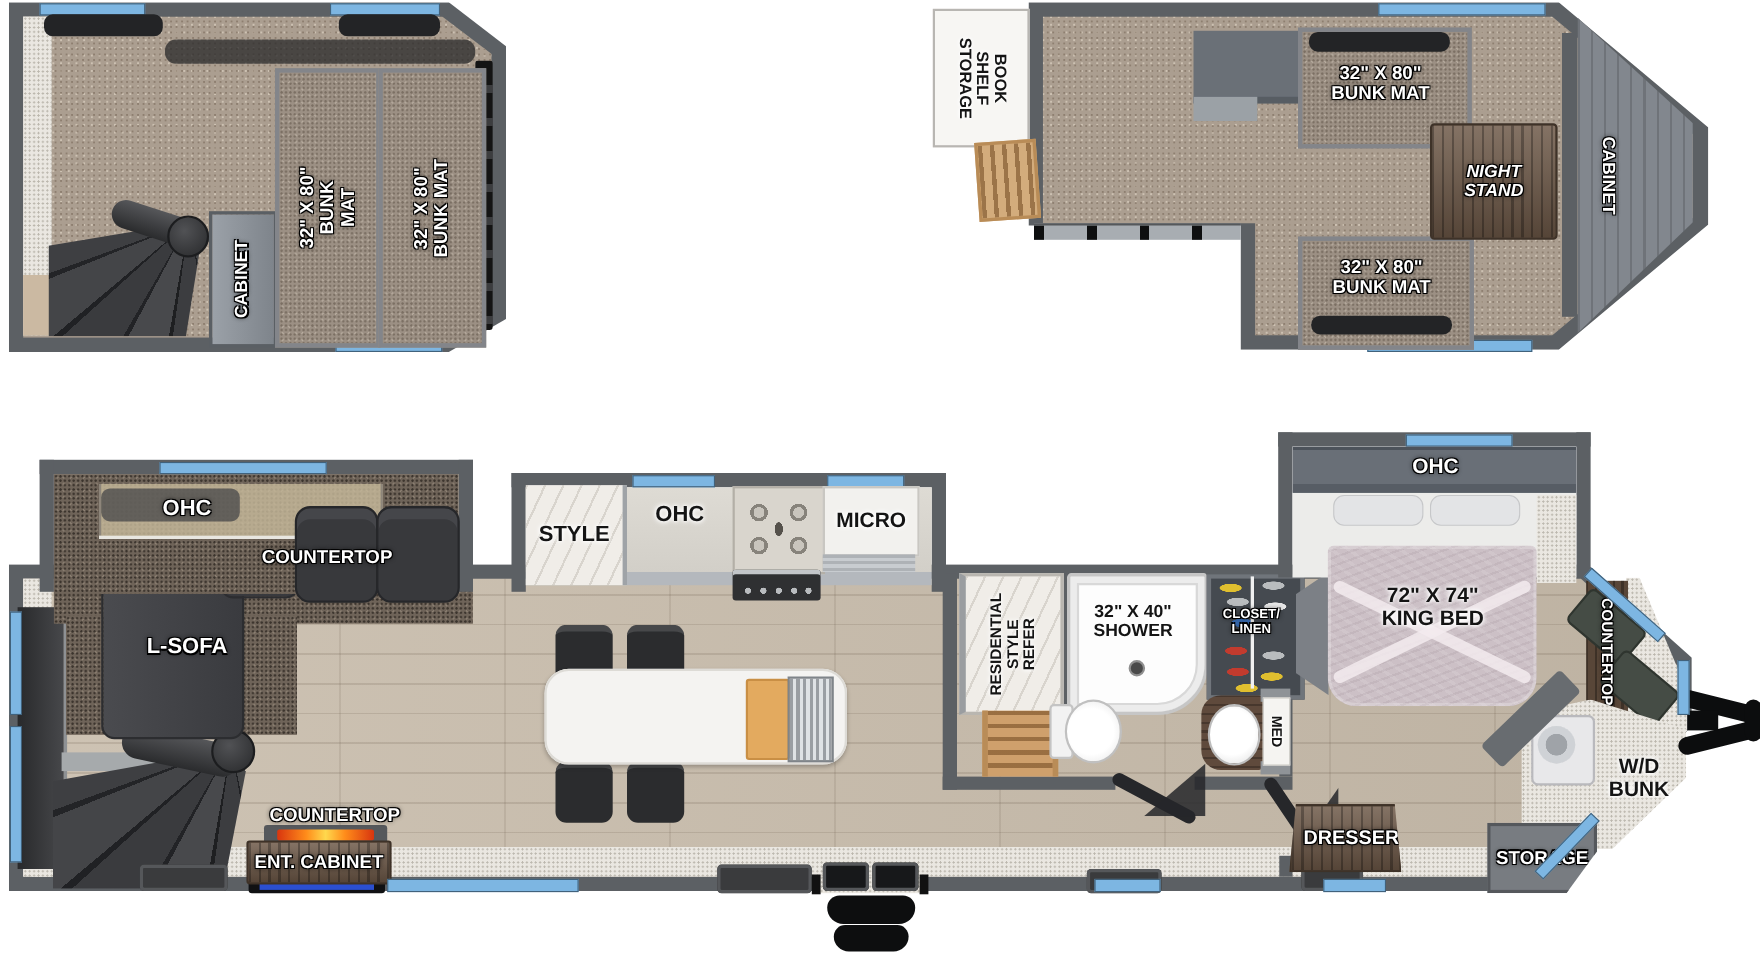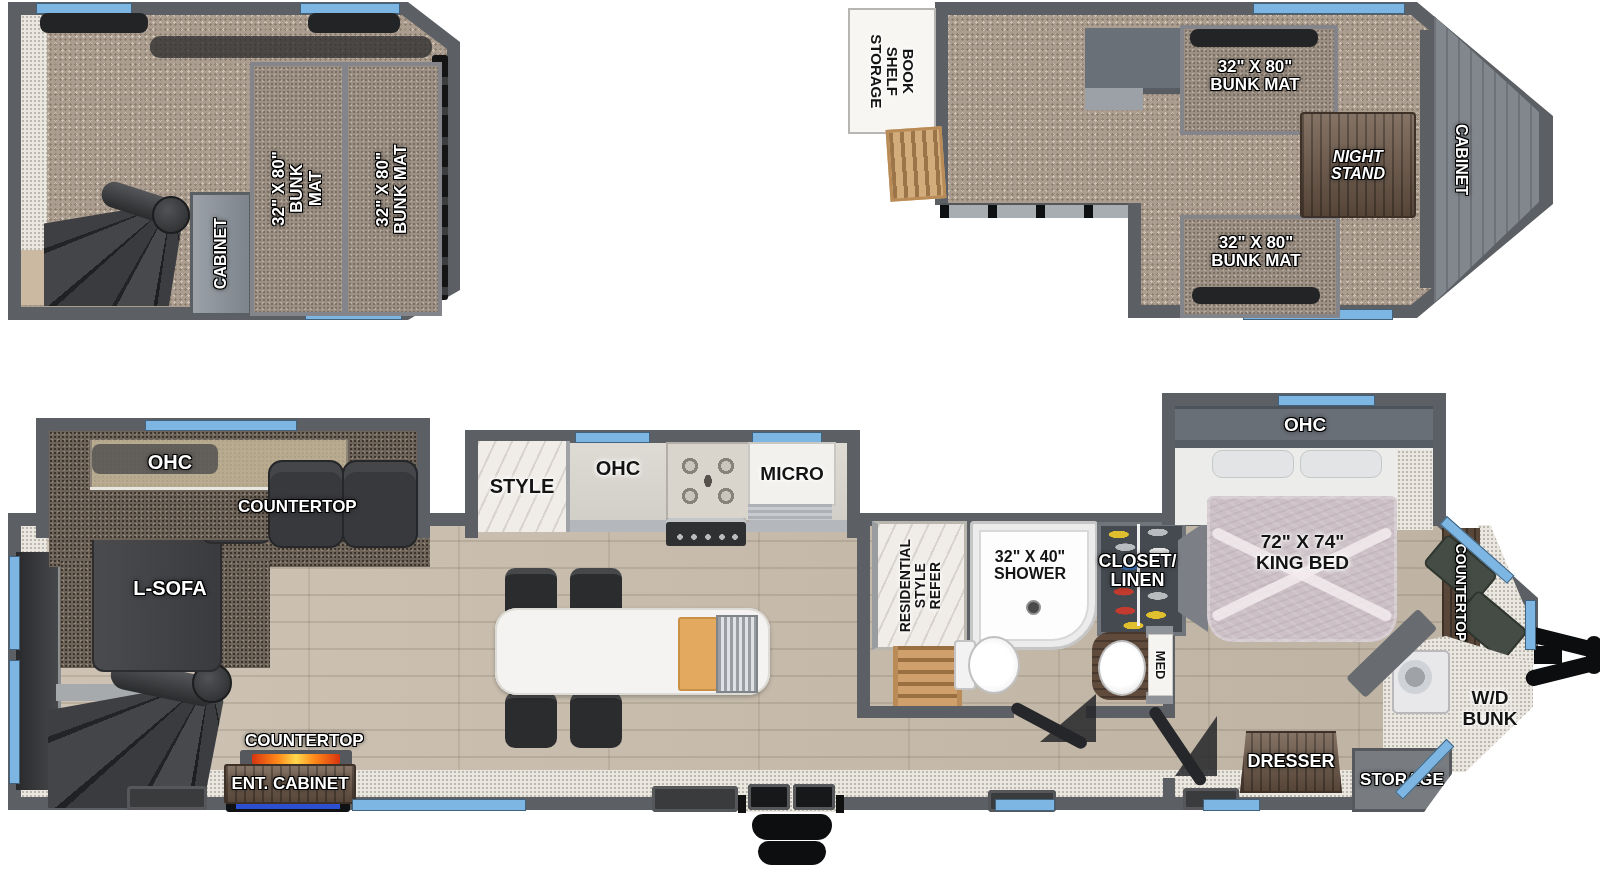--- a/index.html
+++ b/index.html
@@ -225,21 +225,21 @@
   <div class="abs" style="left:1146px;top:692px;width:27px;height:12px;background:#8f9397;"></div>
   <div class="abs v cw" style="left:1148px;top:634px;width:23px;height:60px;background:#f5f4f1;border:1px solid #c9c7c2;">
     <span class="lblB" style="font-size:13px;">MED</span>
   </div>
 
   <div class="abs" style="left:1012px;top:700px;width:84px;height:12px;background:#26272a;border-radius:6px;transform:rotate(28deg);transform-origin:left center;"></div>
   <div class="abs" style="left:1040px;top:694px;width:56px;height:48px;background:#26272a;clip-path:polygon(100% 0,100% 100%,0 100%);opacity:.85;"></div>
   <div class="abs" style="left:1152px;top:702px;width:92px;height:12px;background:#26272a;border-radius:6px;transform:rotate(56deg);transform-origin:left center;"></div>
   <div class="abs" style="left:1175px;top:716px;width:42px;height:60px;background:#26272a;clip-path:polygon(0 100%,100% 0,100% 100%);opacity:.85;"></div>
 
-  <div class="abs woodgrain v" style="left:1240px;top:731px;width:98px;height:58px;border:2px solid #3e3228;clip-path:polygon(6% 0,94% 0,100% 100%,0 100%);">
+  <div class="abs woodgrain v" style="left:1172px;top:731px;width:98px;height:58px;border:2px solid #3e3228;clip-path:polygon(6% 0,94% 0,100% 100%,0 100%);justify-content:flex-end;">
     <span class="lblW" style="font-size:18px;">DRESSER</span>
   </div>
 
   <div class="abs speckle" style="left:1478px;top:525px;width:56px;height:140px;clip-path:polygon(0 0,22% 0,100% 74%,100% 100%,0 100%);"></div>
   <div class="abs" style="left:1442px;top:528px;width:38px;height:130px;background-color:#584638;
               background-image:repeating-linear-gradient(90deg,rgba(0,0,0,.3) 0 2px,transparent 2px 8px);"></div>
   <div class="abs" style="left:1448px;top:533px;width:62px;height:36px;background:#454c45;border:2px solid #2f352f;border-radius:6px;transform:rotate(40deg);transform-origin:left top;"></div>
   <div class="abs" style="left:1478px;top:589px;width:62px;height:36px;background:#454c45;border:2px solid #2f352f;border-radius:6px;transform:rotate(40deg);transform-origin:left top;"></div>
   <div class="abs v cw" style="left:1445px;top:528px;width:32px;height:130px;">
     <span class="lblW" style="font-size:14px;">COUNTERTOP</span>
@@ -299,21 +299,21 @@
   <div class="abs" style="left:1212px;top:450px;width:80px;height:26px;background:#e3e4e6;border-radius:10px;border:1px solid #c6c7c9;"></div>
   <div class="abs" style="left:1300px;top:450px;width:80px;height:26px;background:#e3e4e6;border-radius:10px;border:1px solid #c6c7c9;"></div>
   <div class="abs speckle" style="left:1397px;top:450px;width:36px;height:80px;"></div>
   <div class="abs bed" style="left:1207px;top:496px;width:190px;height:146px;"></div>
   <div class="abs lblW" style="left:1265px;top:415px;width:80px;font-size:19px;">OHC</div>
   <div class="abs lblB" style="left:1230px;top:532px;width:145px;font-size:19px;">72" X 74"
 KING BED</div>
 
   <div class="abs lblB" style="left:975px;top:548px;width:110px;font-size:16px;">32" X 40"
 SHOWER</div>
-  <div class="abs lblW" style="left:1070px;top:552px;width:135px;font-size:18px;">CLOSET/
+  <div class="abs lblW" style="left:1070px;top:552px;width:135px;font-size:12px;">CLOSET/
 LINEN</div>
 
   <div class="abs win" style="left:9px;top:556px;width:9px;height:92px;"></div>
   <div class="abs win" style="left:9px;top:660px;width:9px;height:122px;"></div>
   <div class="abs win" style="left:352px;top:799px;width:172px;height:10px;"></div>
   <div class="abs win" style="left:995px;top:799px;width:58px;height:10px;"></div>
   <div class="abs win" style="left:1203px;top:799px;width:55px;height:10px;"></div>
   <div class="abs win" style="left:1447px;top:516px;width:88px;height:9px;transform:rotate(41.5deg);transform-origin:left top;"></div>
   <div class="abs win" style="left:1525px;top:600px;width:9px;height:48px;"></div>
   <div class="abs win" style="left:1395px;top:792px;width:72px;height:9px;transform:rotate(-46deg);transform-origin:left top;"></div>

